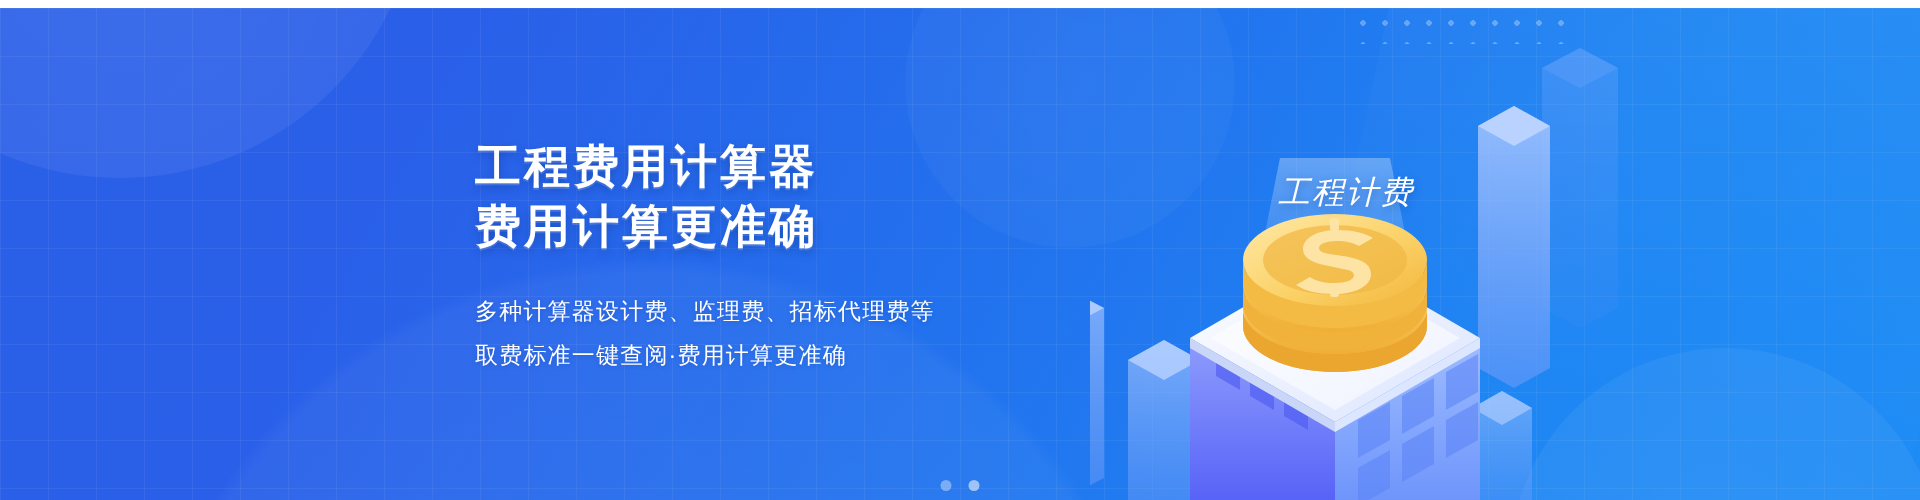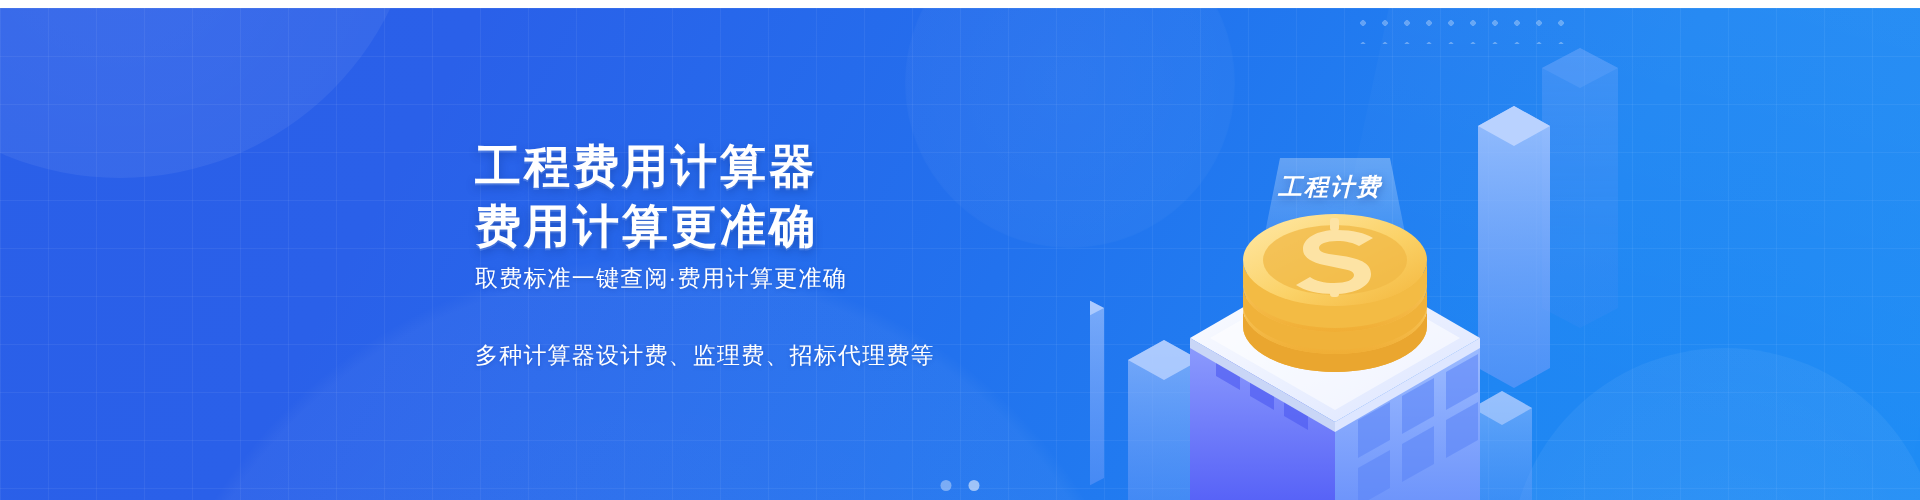--- a/index.html
+++ b/index.html
@@ -96,22 +96,22 @@
     text-shadow:0 1px 4px rgba(10,45,130,.25);
   }
 
   
   .illo { position:absolute; left:1090px; top:0; width:700px; height:500px; }
   .illo svg { display:block; }
 
   .illo-label {
     position:absolute;
     left:1278px; top:163px;
-    font-size:24px;
-    font-weight:bold;
+    font-size:32px;
+    font-weight:normal;
     font-style:italic;
     color:#ffffff;
     letter-spacing:2px;
     text-shadow:0 3px 8px rgba(13,50,140,.4);
     white-space:nowrap;
   }
 
   
   .dots {
     position:absolute;
@@ -138,22 +138,22 @@
   <div class="blob blob-bl"></div>
   <div class="blob blob-r"></div>
 
   <div class="wedge"></div>
 
   <div class="dot-matrix"></div>
 
   <div class="copy">
     <div class="headline">工程费用计算器</div>
     <div class="headline">费用计算更准确</div>
+    <div class="subcopy">多种计算器设计费、监理费、招标代理费等</div>
     <div class="subcopy" style="margin-top:0">取费标准一键查阅·费用计算更准确</div>
-    <div class="subcopy">多种计算器设计费、监理费、招标代理费等</div>
   </div>
 
   <div class="illo">
     <svg width="700" height="500" viewBox="0 0 700 500" fill="none" xmlns="http://www.w3.org/2000/svg">
       <defs>
         <linearGradient id="gBarTall" x1="0" y1="0" x2="0" y2="1">
           <stop offset="0%" stop-color="#8fb6ff" stop-opacity=".55"></stop>
           <stop offset="100%" stop-color="#5b8df5" stop-opacity=".28"></stop>
         </linearGradient>
         <linearGradient id="gBarMid" x1="0" y1="0" x2="0" y2="1">

